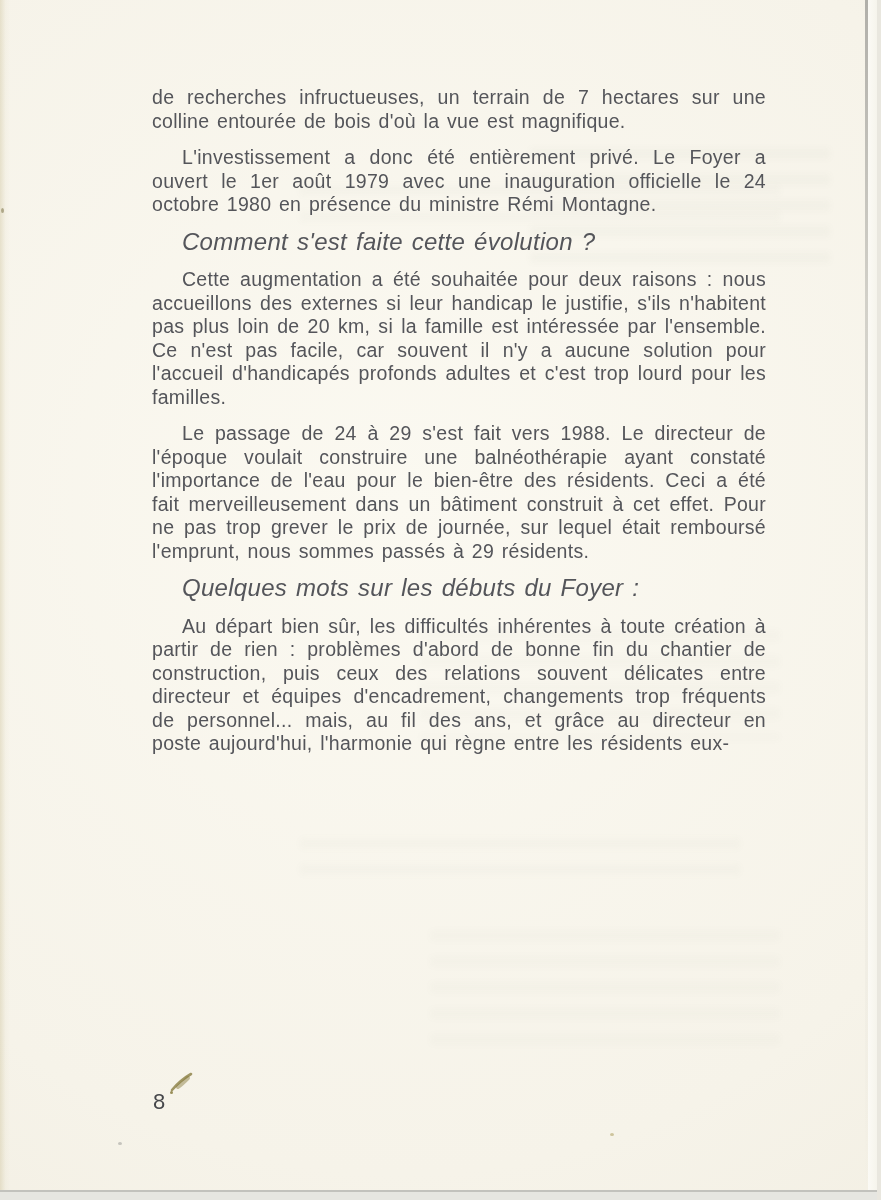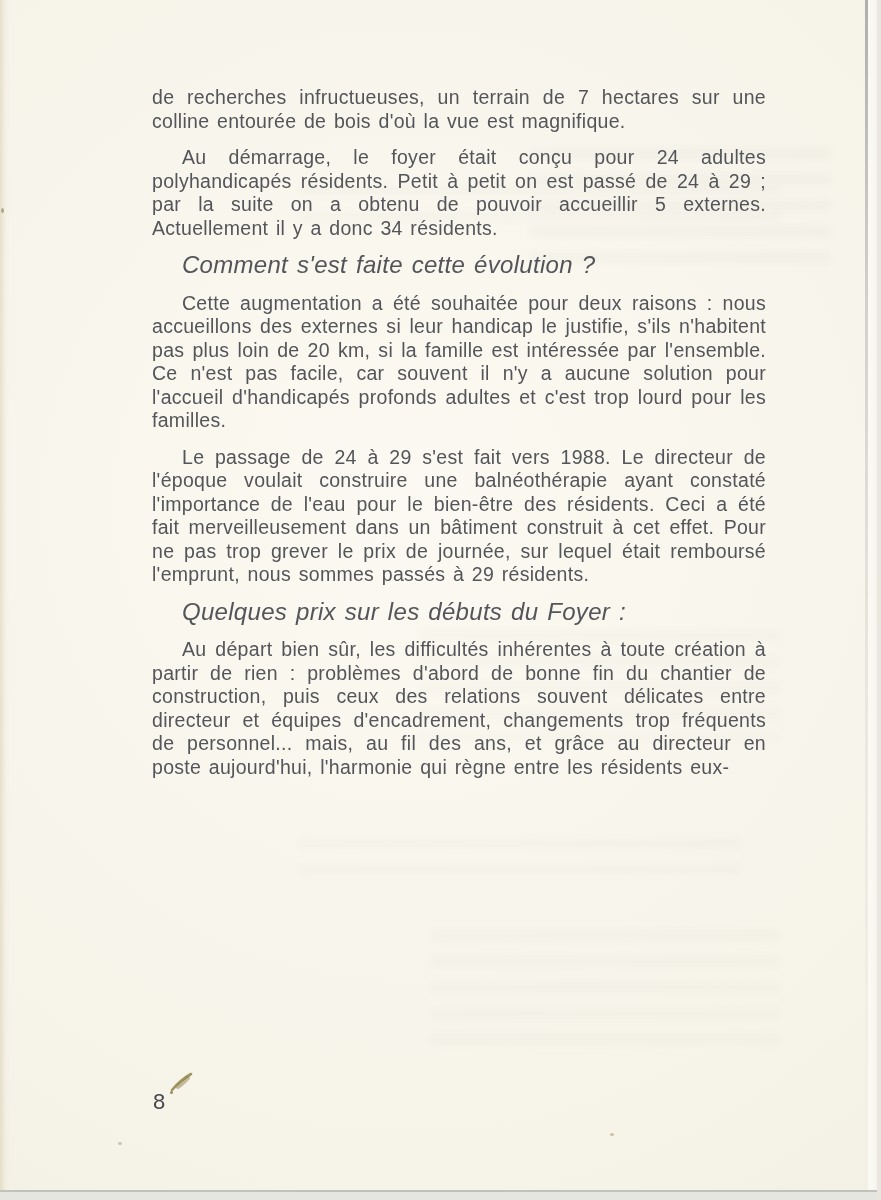--- a/index.html
+++ b/index.html
@@ -97,25 +97,25 @@
 <div class="scan">
 
   <div class="ghost g1"></div>
   <div class="ghost g2"></div>
   <div class="ghost g3"></div>
   <div class="ghost g4"></div>
   <div class="ghost g5"></div>
 
   <main class="text-block">
     <p class="para no-indent">de recherches infructueuses, un terrain de 7 hectares sur une colline entourée de bois d'où la vue est magnifique.</p>
-    <p class="para">Au démarrage, le foyer était conçu pour 24 adultes polyhandicapés résidents. Petit à petit on est passé de 24 à 29 ; par la suite on a obtenu de pouvoir accueillir 5 externes. Actuellement il y a donc 34 résidents.</p>
+    <p class="para">L'investissement a donc été entièrement privé. Le Foyer a ouvert le 1er août 1979 avec une inauguration officielle le 24 octobre 1980 en présence du ministre Rémi Montagne.</p>
     <h2 class="subhead">Comment s'est faite cette évolution ?</h2>
     <p class="para">Cette augmentation a été souhaitée pour deux raisons : nous accueillons des externes si leur handicap le justifie, s'ils n'habitent pas plus loin de 20 km, si la famille est intéressée par l'ensemble. Ce n'est pas facile, car souvent il n'y a aucune solution pour l'accueil d'handicapés profonds adultes et c'est trop lourd pour les familles.</p>
     <p class="para">Le passage de 24 à 29 s'est fait vers 1988. Le directeur de l'époque voulait construire une balnéothérapie ayant constaté l'importance de l'eau pour le bien-être des résidents. Ceci a été fait merveilleusement dans un bâtiment construit à cet effet. Pour ne pas trop grever le prix de journée, sur lequel était remboursé l'emprunt, nous sommes passés à 29 résidents.</p>
-    <h2 class="subhead">Quelques prix sur les débuts du Foyer :</h2>
+    <h2 class="subhead">Quelques mots sur les débuts du Foyer :</h2>
     <p class="para">Au départ bien sûr, les difficultés inhérentes à toute création à partir de rien : problèmes d'abord de bonne fin du chantier de construction, puis ceux des relations souvent délicates entre directeur et équipes d'encadrement, changements trop fréquents de personnel... mais, au fil des ans, et grâce au directeur en poste aujourd'hui, l'harmonie qui règne entre les résidents eux-</p>
   </main>
 
   <div class="pencil-mark">
     <svg width="48" height="34" viewBox="0 0 48 34">
       <path d="M14 22 C 20 15, 26 10, 33 6" stroke="var(--pencil)" stroke-width="2.6" stroke-linecap="round" fill="none" opacity="0.75"></path>
       <path d="M20 19 C 24 16, 27 13, 30 10" stroke="var(--pencil)" stroke-width="4" stroke-linecap="round" fill="none" opacity="0.45"></path>
     </svg>
   </div>
 

